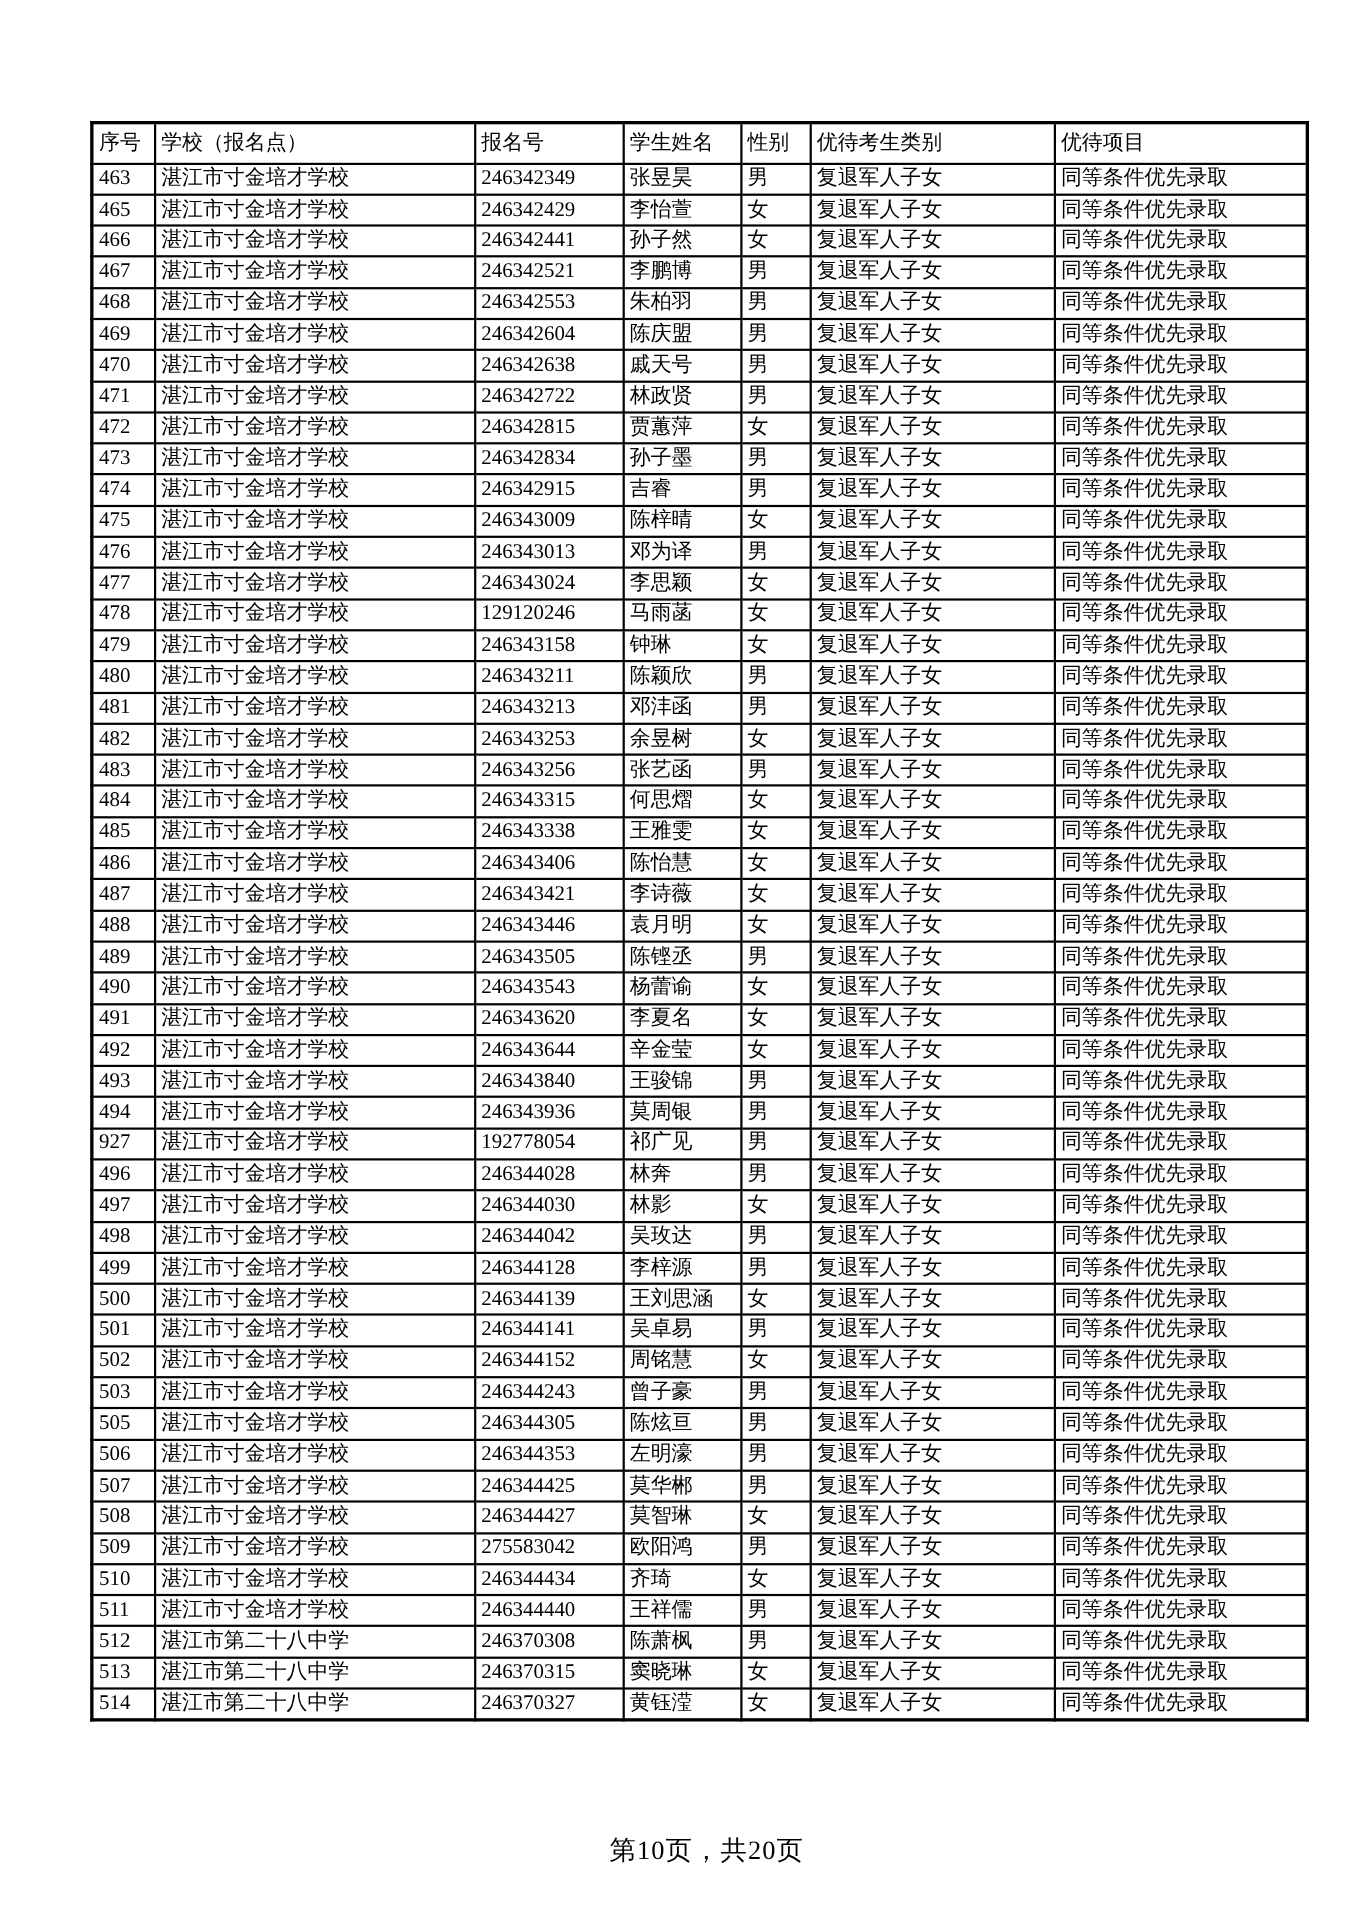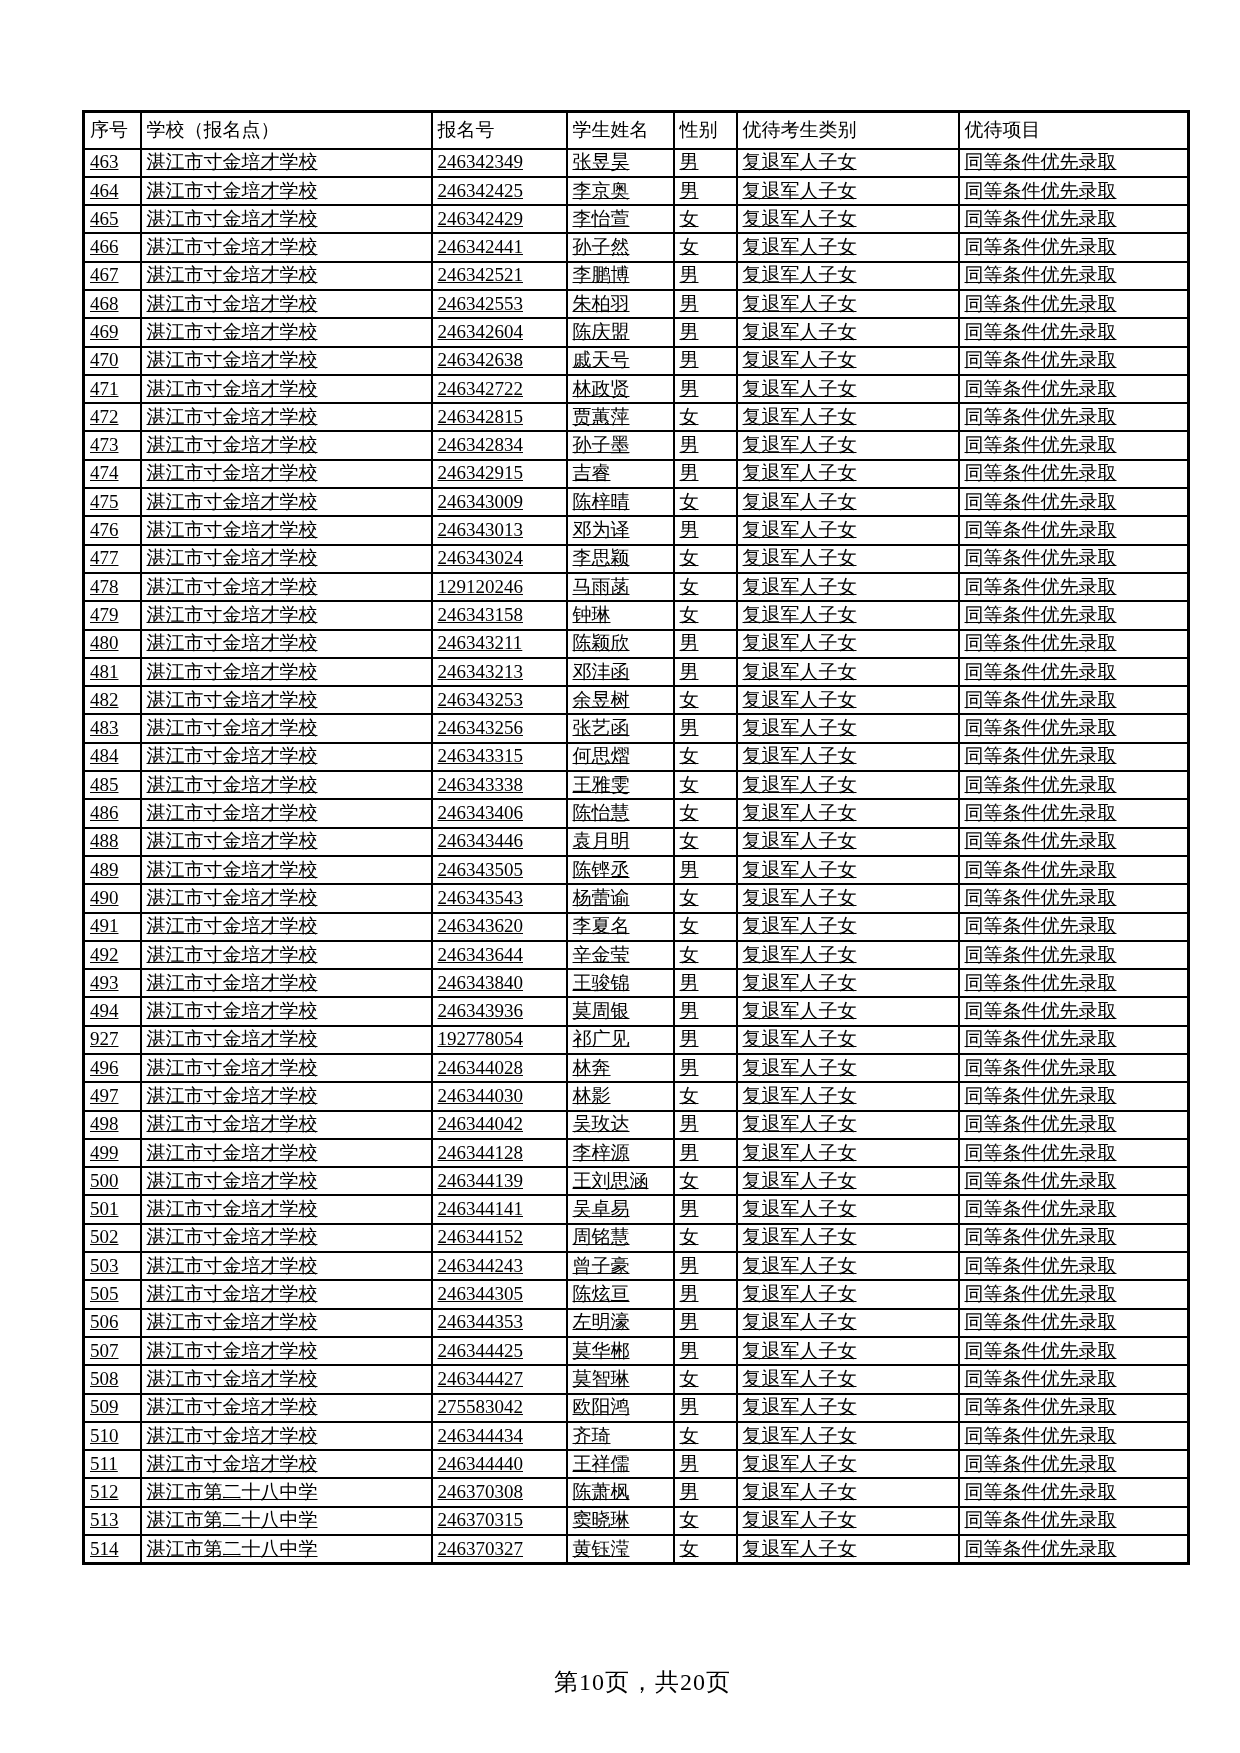--- a/index.html
+++ b/index.html
@@ -26,21 +26,21 @@
     padding: 0 5px;
     font-size: 19px;
     font-weight: 400;
     text-align: left;
     vertical-align: middle;
     white-space: nowrap;
     overflow: hidden;
     line-height: 1.1;
   }
   .roster thead tr { height: 37px; }
-  .roster tbody tr { height: 28.3px; text-decoration: underline; }
+  .roster tbody tr { height: 28.3px; }
   .footer {
     position: absolute;
     top: 1666px;
     left: 0;
     width: 100%;
     text-align: center;
     font-size: 24px;
     letter-spacing: 1px;
   }
 </style>
@@ -73,29 +73,20 @@
         <tr>
           <td>463</td>
           <td>湛江市寸金培才学校</td>
           <td>246342349</td>
           <td>张昱昊</td>
           <td>男</td>
           <td>复退军人子女</td>
           <td>同等条件优先录取</td>
         </tr>
         <tr>
-          <td>464</td>
-          <td>湛江市寸金培才学校</td>
-          <td>246342425</td>
-          <td>李京奥</td>
-          <td>男</td>
-          <td>复退军人子女</td>
-          <td>同等条件优先录取</td>
-        </tr>
-        <tr>
           <td>465</td>
           <td>湛江市寸金培才学校</td>
           <td>246342429</td>
           <td>李怡萱</td>
           <td>女</td>
           <td>复退军人子女</td>
           <td>同等条件优先录取</td>
         </tr>
         <tr>
           <td>466</td>
@@ -275,20 +266,29 @@
           <td>王雅雯</td>
           <td>女</td>
           <td>复退军人子女</td>
           <td>同等条件优先录取</td>
         </tr>
         <tr>
           <td>486</td>
           <td>湛江市寸金培才学校</td>
           <td>246343406</td>
           <td>陈怡慧</td>
+          <td>女</td>
+          <td>复退军人子女</td>
+          <td>同等条件优先录取</td>
+        </tr>
+        <tr>
+          <td>487</td>
+          <td>湛江市寸金培才学校</td>
+          <td>246343421</td>
+          <td>李诗薇</td>
           <td>女</td>
           <td>复退军人子女</td>
           <td>同等条件优先录取</td>
         </tr>
         <tr>
           <td>488</td>
           <td>湛江市寸金培才学校</td>
           <td>246343446</td>
           <td>袁月明</td>
           <td>女</td>

